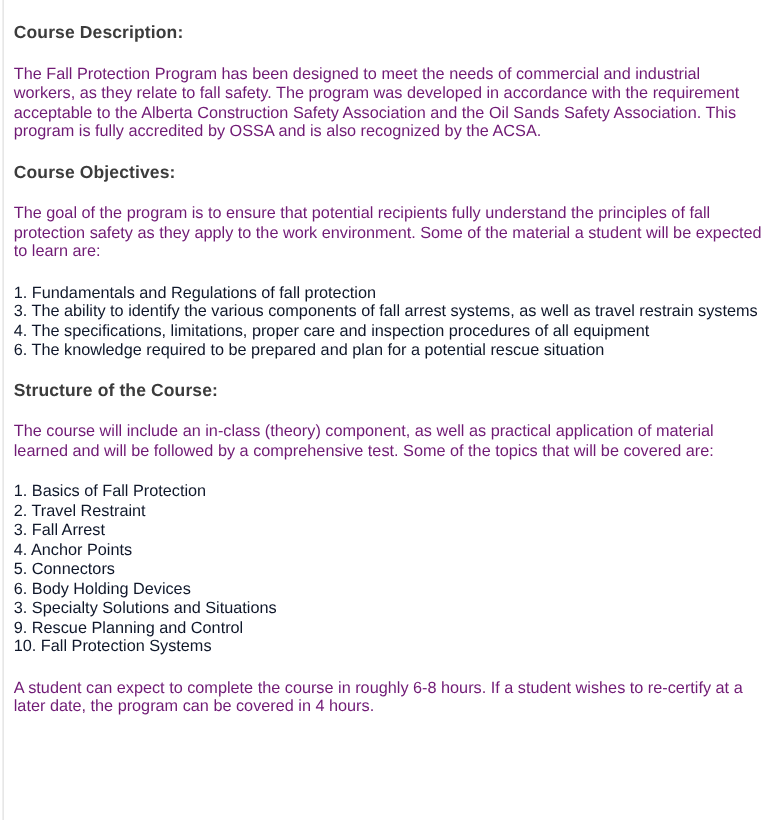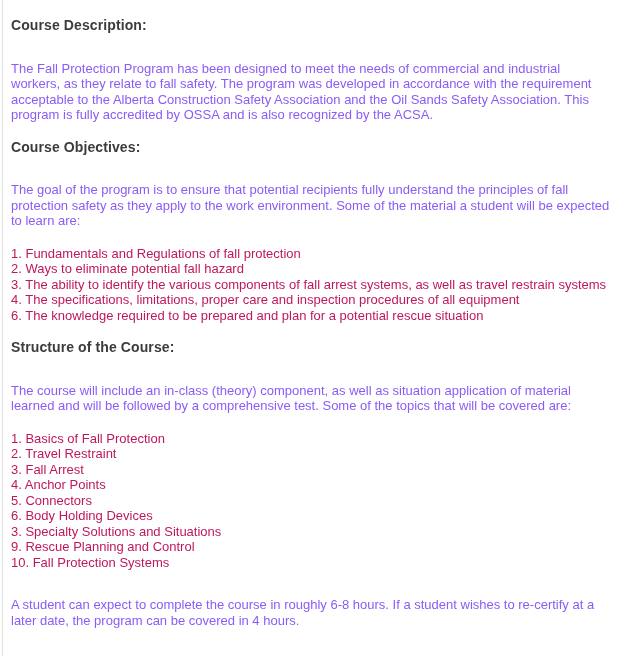--- a/index.html
+++ b/index.html
@@ -22,51 +22,50 @@
     line-height: 15.5px;
     font-weight: 700;
     color: #3c3c3c;
     margin: 17px 0 0 0;
     letter-spacing: 0.1px;
   }
   .heading.first { margin-top: 4px; }
   .para {
     font-size: 13px;
     line-height: 15.5px;
-    color: #8b5cf6;
-    margin: 27px 0 0 0;
+    color: #701a75;
+    margin: 17px 0 0 0;
   }
   .list { margin: 17px 0 0 0; }
   .list-line {
     font-size: 13px;
     line-height: 15.5px;
-    color: #be185d;
+    color: #0f172a;
   }
 </style>
 </head>
 <body>
 
 <div class="panel">
 
   <h3 class="heading first">Course Description:</h3>
   <p class="para">The Fall Protection Program has been designed to meet the needs of commercial and industrial workers, as they relate to fall safety. The program was developed in accordance with the requirement acceptable to the Alberta Construction Safety Association and the Oil Sands Safety Association. This program is fully accredited by OSSA and is also recognized by the ACSA.</p>
 
   <h3 class="heading">Course Objectives:</h3>
   <p class="para">The goal of the program is to ensure that potential recipients fully understand the principles of fall protection safety as they apply to the work environment. Some of the material a student will be expected to learn are:</p>
 
   <div class="list">
     <div class="list-line">1. Fundamentals and Regulations of fall protection</div>
-    <div class="list-line">2. Ways to eliminate potential fall hazard</div>
     <div class="list-line">3. The ability to identify the various components of fall arrest systems, as well as travel restrain systems</div>
     <div class="list-line">4. The specifications, limitations, proper care and inspection procedures of all equipment</div>
     <div class="list-line">6. The knowledge required to be prepared and plan for a potential rescue situation</div>
   </div>
 
   <h3 class="heading">Structure of the Course:</h3>
-  <p class="para">The course will include an in-class (theory) component, as well as situation application of material learned and will be followed by a comprehensive test. Some of the topics that will be covered are:</p>
+  <p class="para">The course will include an in-class (theory) component, as well as practical application of material learned and will be followed by a comprehensive test. Some of the topics that will be covered are:</p>
 
   <div class="list">
     <div class="list-line">1. Basics of Fall Protection</div>
     <div class="list-line">2. Travel Restraint</div>
     <div class="list-line">3. Fall Arrest</div>
     <div class="list-line">4. Anchor Points</div>
     <div class="list-line">5. Connectors</div>
     <div class="list-line">6. Body Holding Devices</div>
     <div class="list-line">3. Specialty Solutions and Situations</div>
     <div class="list-line">9. Rescue Planning and Control</div>

